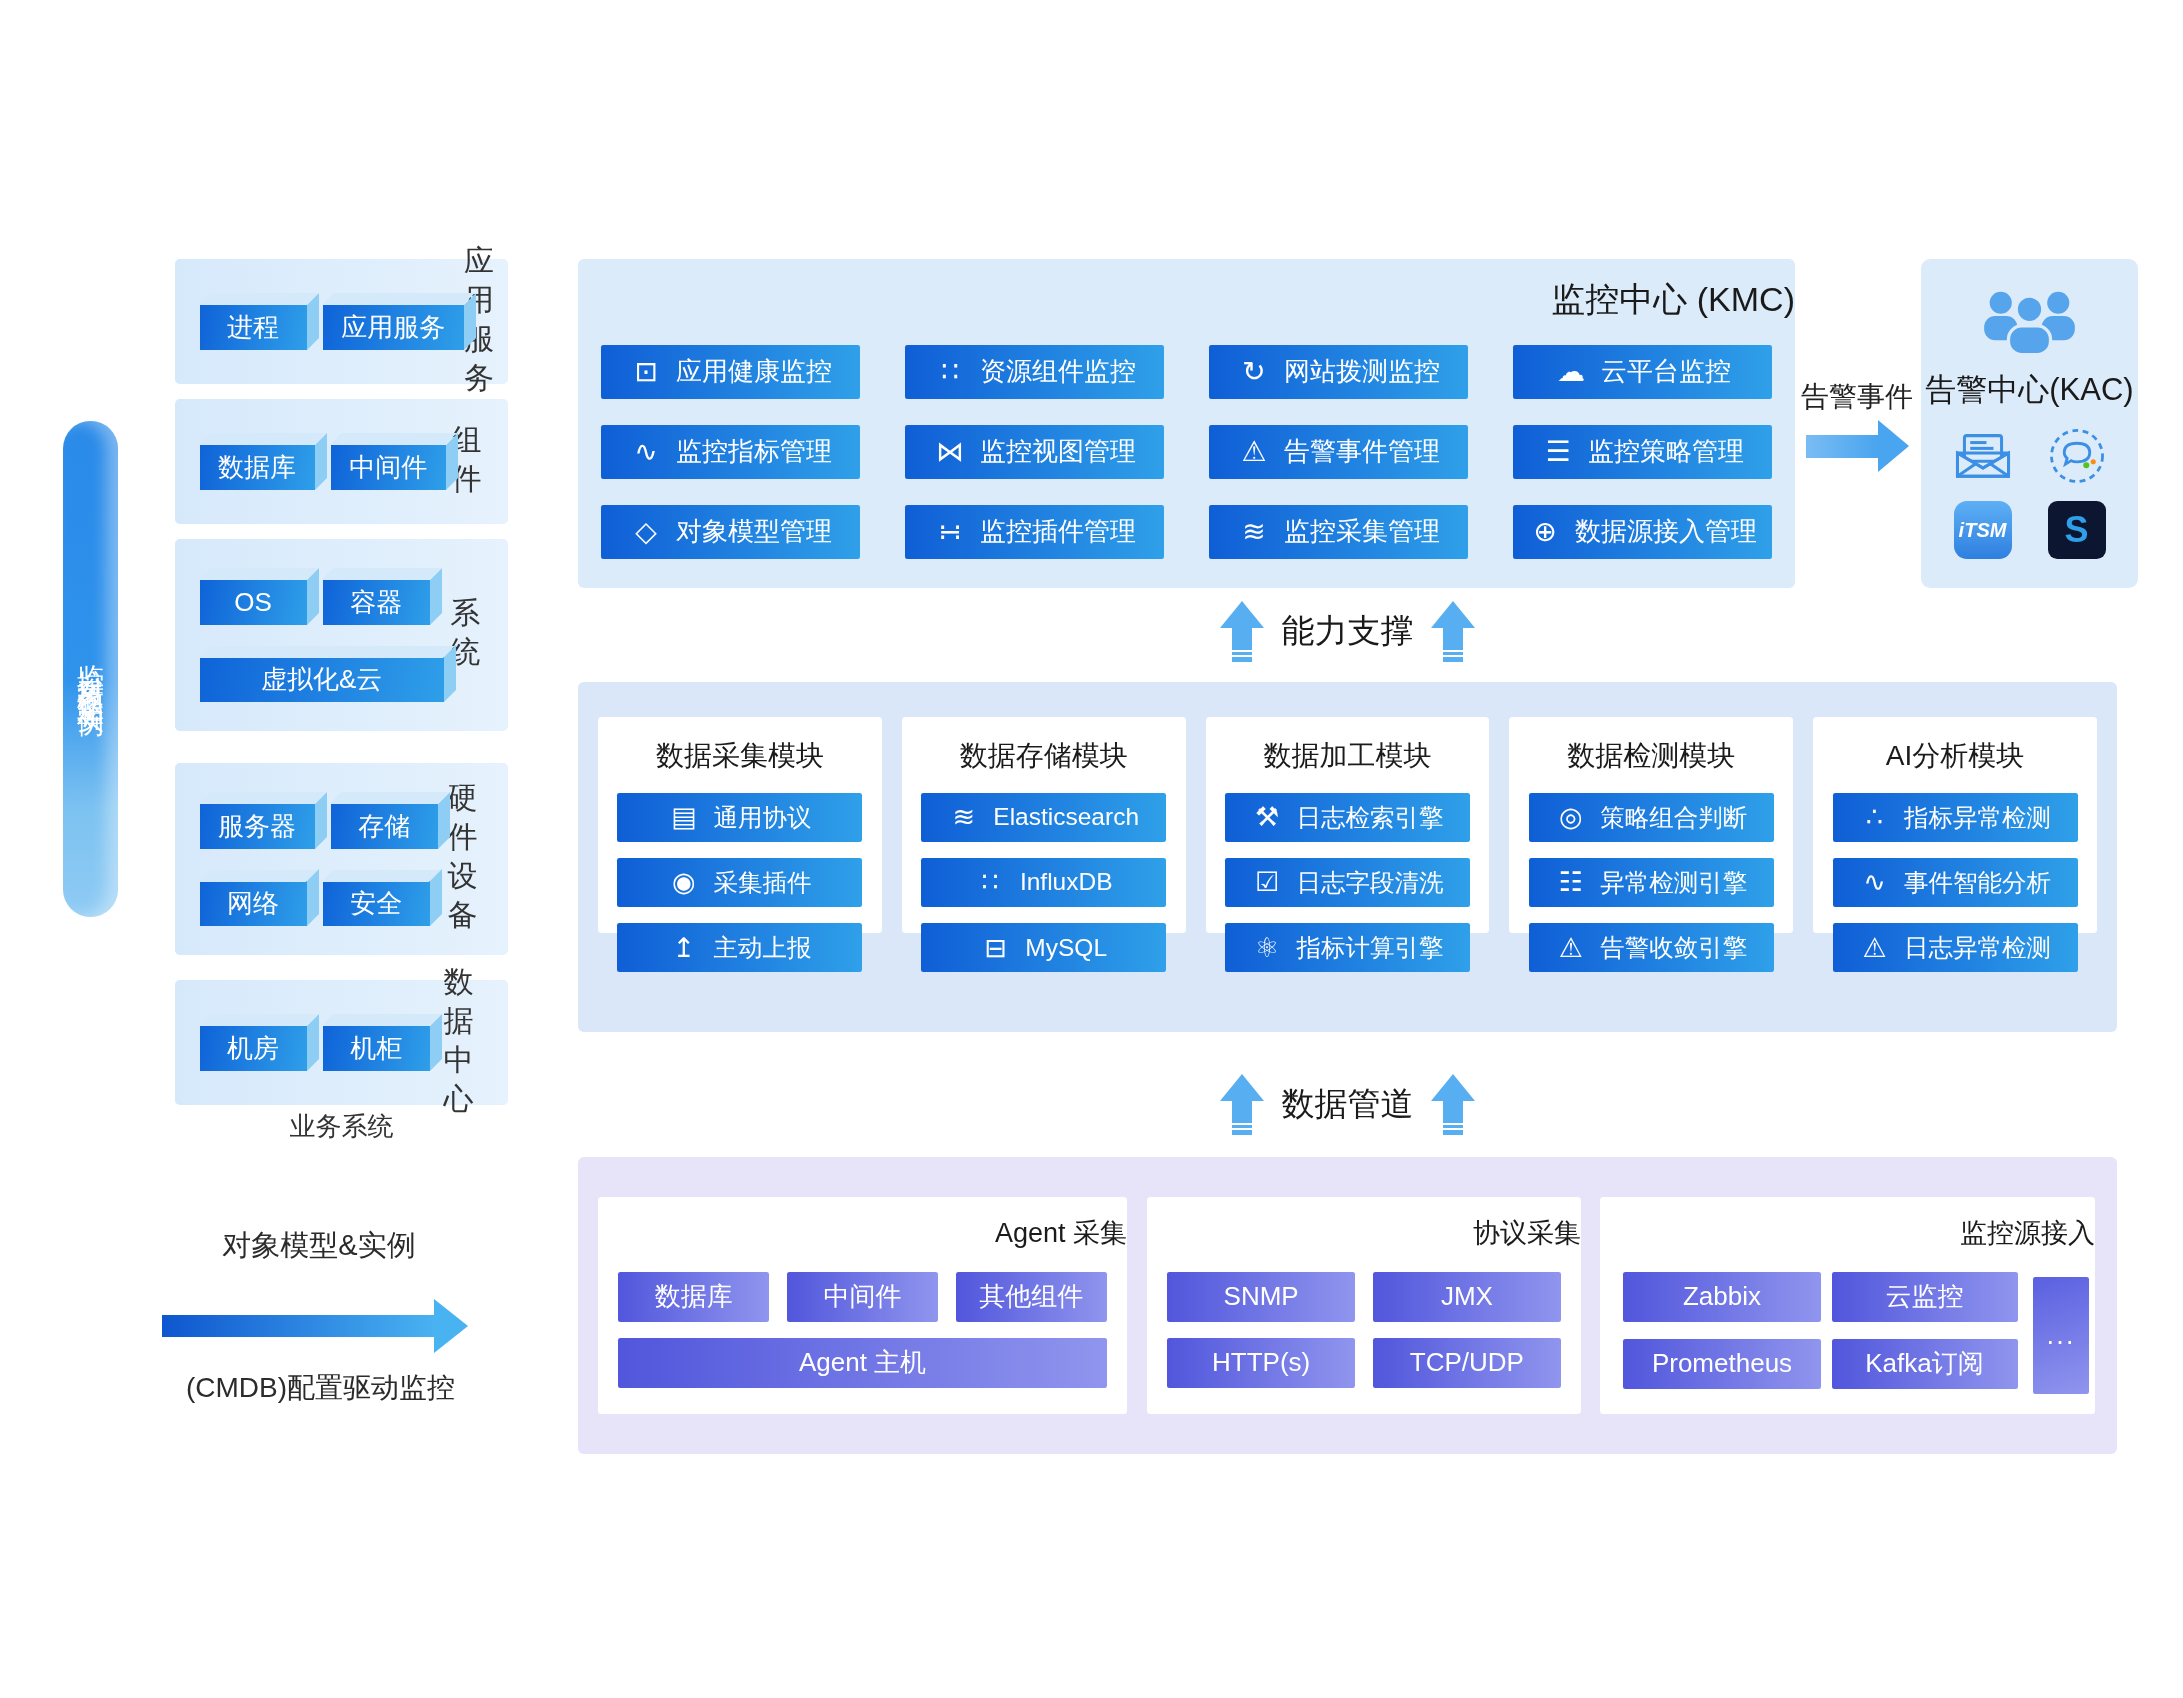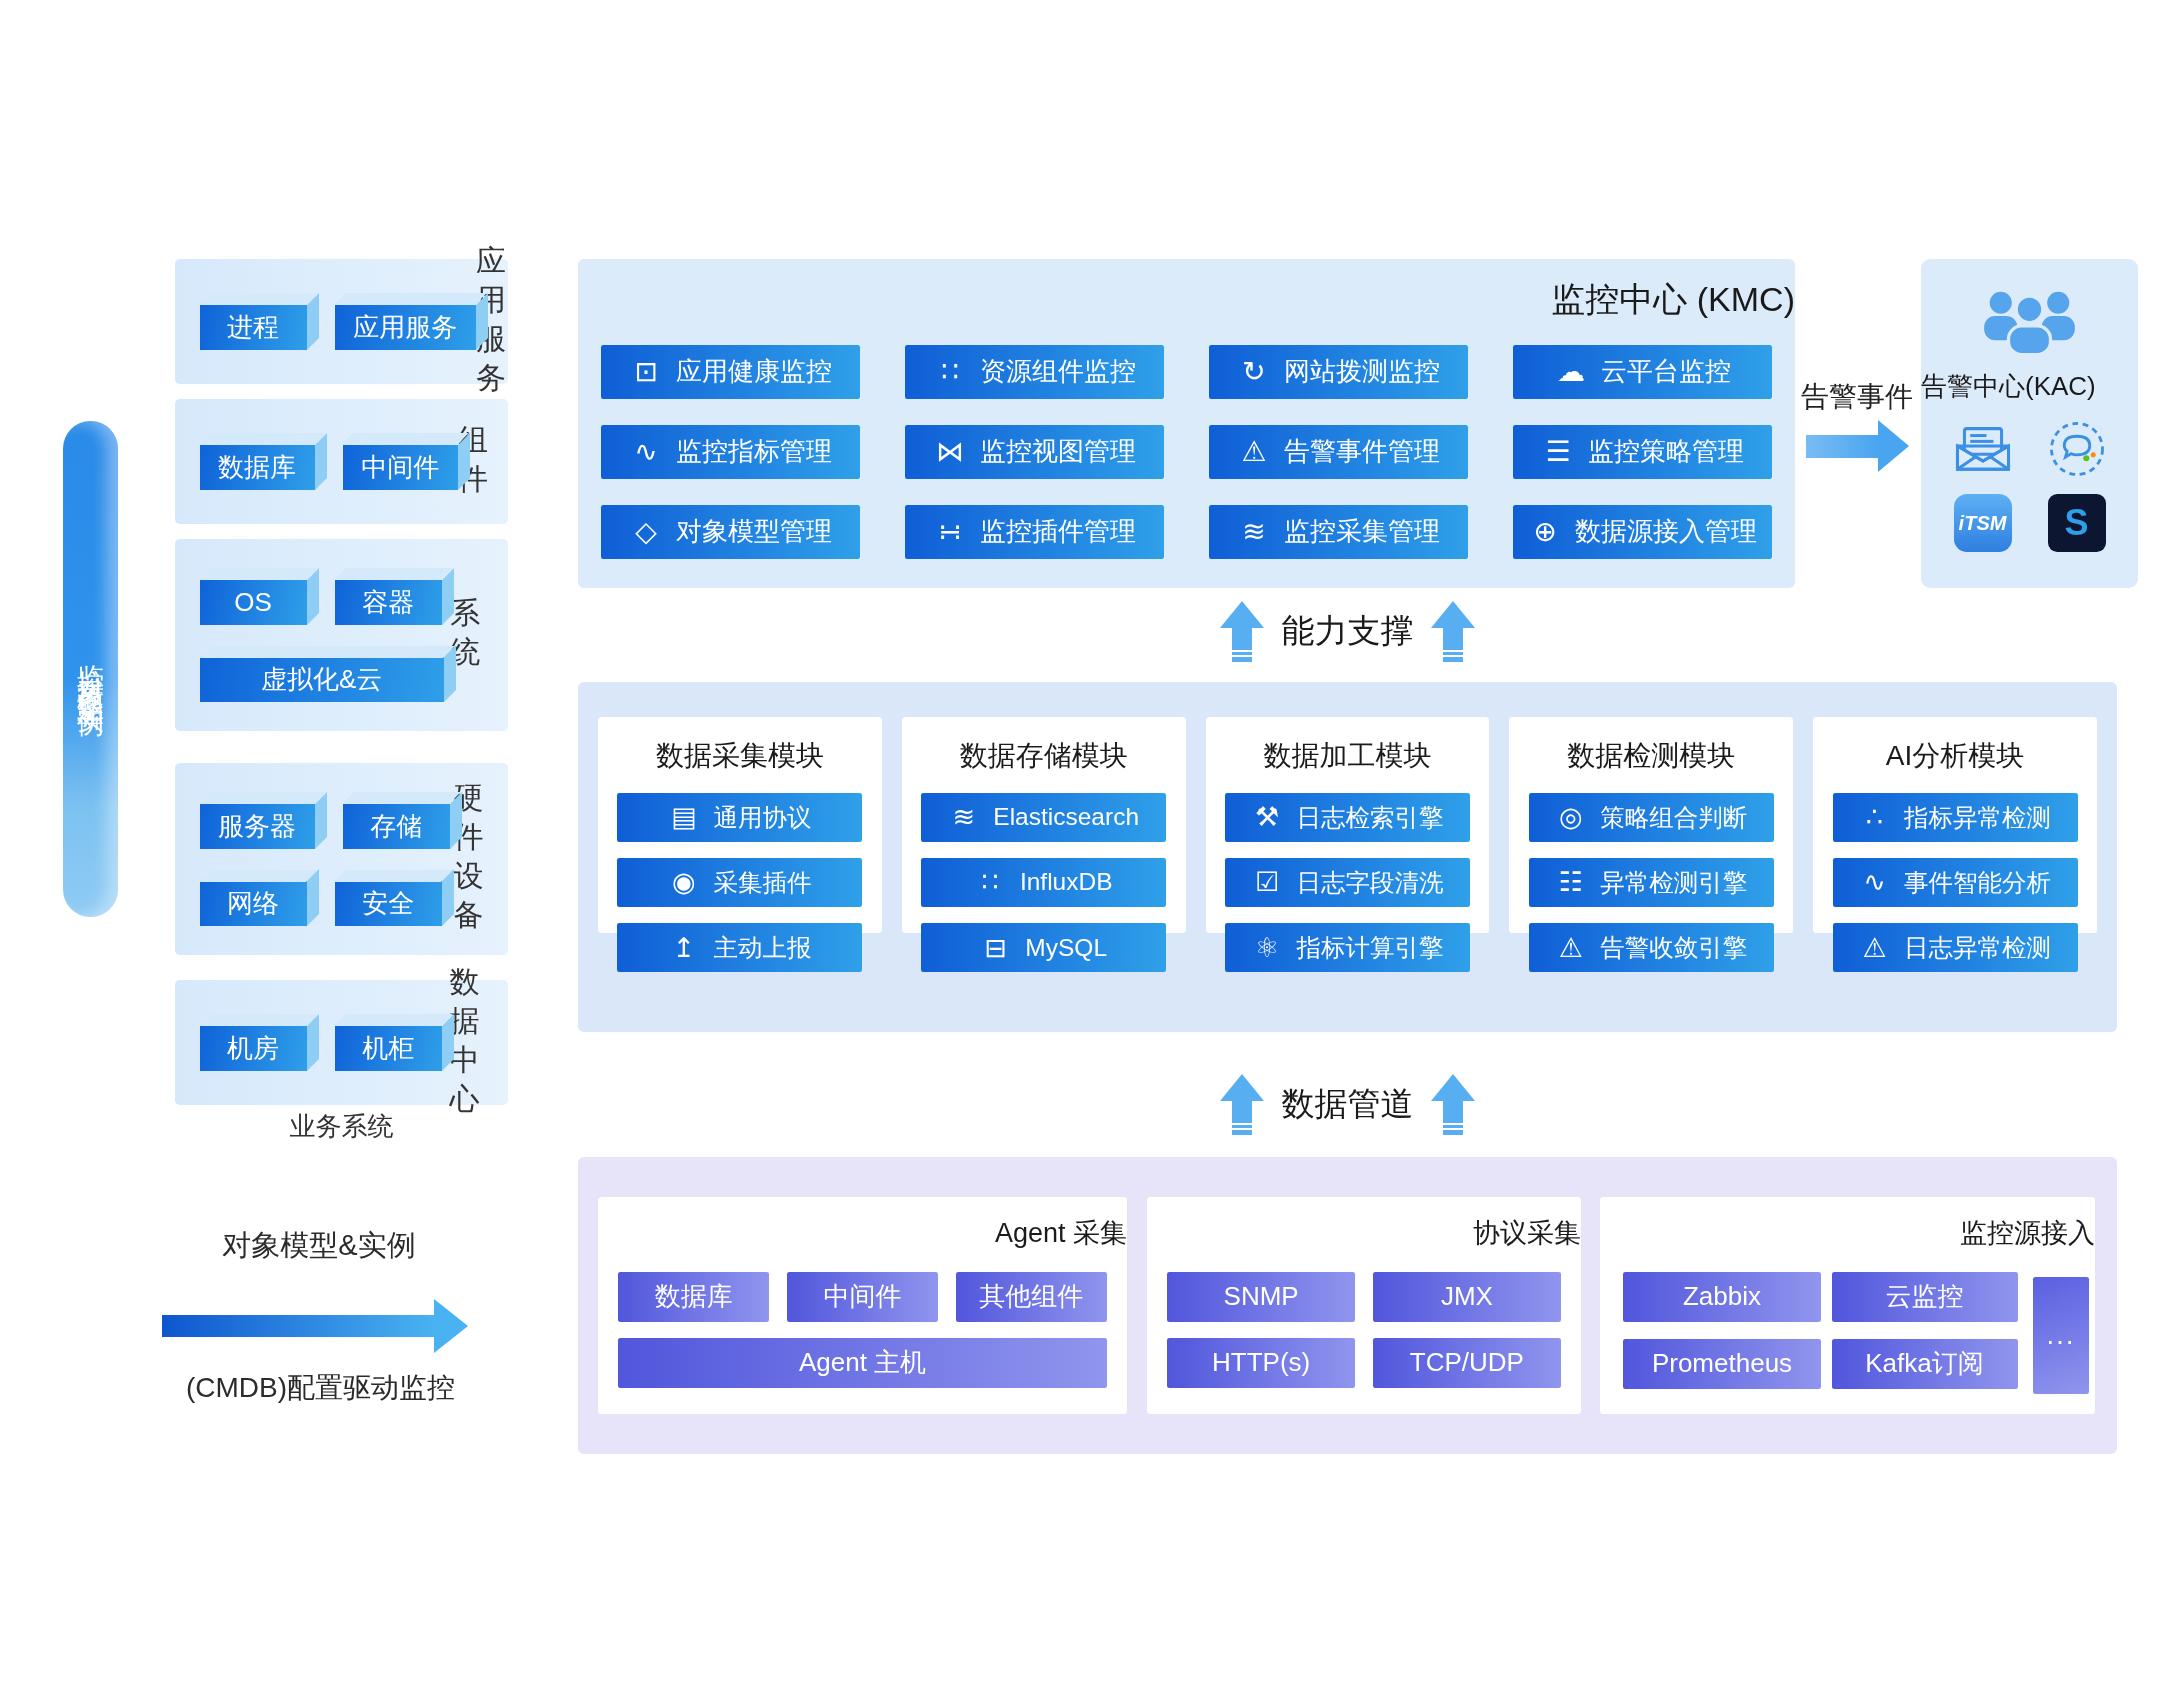--- a/index.html
+++ b/index.html
@@ -10,21 +10,21 @@
   .vband{position:absolute;left:63px;top:421px;width:55px;height:496px;border-radius:28px;
     background:linear-gradient(180deg,#2a8ae8 0%,#2f93ec 52%,#7cc2f1 78%,#8fcbf4 100%);
     box-shadow:inset -11.6px 0 15px rgba(255,255,255,.38);
     display:flex;align-items:center;justify-content:center;}
   .vband span{writing-mode:vertical-rl;text-orientation:upright;color:#fff;font-size:27px;letter-spacing:5.8px;}
 
   .gpanel{position:absolute;left:175px;width:333px;border-radius:4.7px;
     background:linear-gradient(90deg,#d6e9fb 0%,#e6f2fd 100%);
     display:flex;align-items:center;padding-left:24.5px;box-sizing:border-box;}
   .gboxes{display:flex;flex-direction:column;gap:21px;}
-  .grow{display:flex;gap:28px;text-align:right;}
+  .grow{display:flex;gap:16px;text-align:right;}
   .glabel{margin-left:auto;padding-right:21px;font-size:30px;color:#333;line-height:1.3;text-align:center;font-family:Liberation Mono, monospace;}
   .glabel span{display:block;}
   .biz-label{position:absolute;left:175px;width:333px;top:1109px;text-align:center;font-size:26px;color:#333;}
 
   .box3d{position:relative;height:45px;min-width:70px;padding:0 18.6px;margin-top:11.6px;
     background:linear-gradient(100deg,#0f63d8 0%,#2f9fe9 100%);
     display:flex;align-items:center;justify-content:center;color:#fff;font-size:26px;white-space:nowrap;}
   .box3d::before{content:"";position:absolute;left:5.8px;top:-11.6px;width:100%;height:11.6px;
     background:#d4eafb;transform:skewX(-45deg);}
   .box3d::after{content:"";position:absolute;right:-11.6px;top:0;width:11.6px;height:100%;
@@ -73,21 +73,21 @@
   .agent-row2{margin:16.3px 20px 0;}
   .proto-grid{margin:21px 20px 0;display:grid;grid-template-columns:1fr 1fr;gap:16.3px 17.5px;}
   .src-grid{margin:21px 0 0 23px;display:grid;grid-template-columns:198px 186px;gap:17px 10.5px;}
   .dots-box{position:absolute;right:5.8px;top:80px;width:56px;height:117px;border-radius:2.3px;
     background:linear-gradient(160deg,#5a60e0,#9095ee);color:#fff;font-size:27px;
     display:flex;align-items:center;justify-content:center;letter-spacing:2.3px;}
 
   
   .kac{position:absolute;left:1921px;top:259px;width:217px;height:329px;background:#dcebfa;border-radius:9.3px;}
   .kac-people{display:block;margin:26px auto 0;}
-  .kac-title{margin-top:10.5px;font-size:26px;color:#1a1a1a;font-weight:500;}
+  .kac-title{margin-top:10.5px;text-align:center;font-size:31px;color:#1a1a1a;font-weight:500;}
   .kac-grid{margin:15px auto 0;display:grid;grid-template-columns:61px 61px;gap:13px 33px;justify-content:center;}
   .kac-cell{width:61px;height:61px;display:flex;align-items:center;justify-content:center;}
   .badge-itsm{width:58px;height:58px;border-radius:13px;background:linear-gradient(180deg,#5db0f5,#2f7fe0);
     color:#fff;display:flex;align-items:center;justify-content:center;font-size:20px;font-weight:bold;font-style:italic;}
   .badge-s{width:58px;height:58px;border-radius:9.3px;background:#0c1630;color:#2e9fe8;
     display:flex;align-items:center;justify-content:center;font-size:36px;font-weight:bold;}
 
   .txt{position:absolute;font-size:28px;color:#222;}
   .center{text-align:center;}
 </style>

